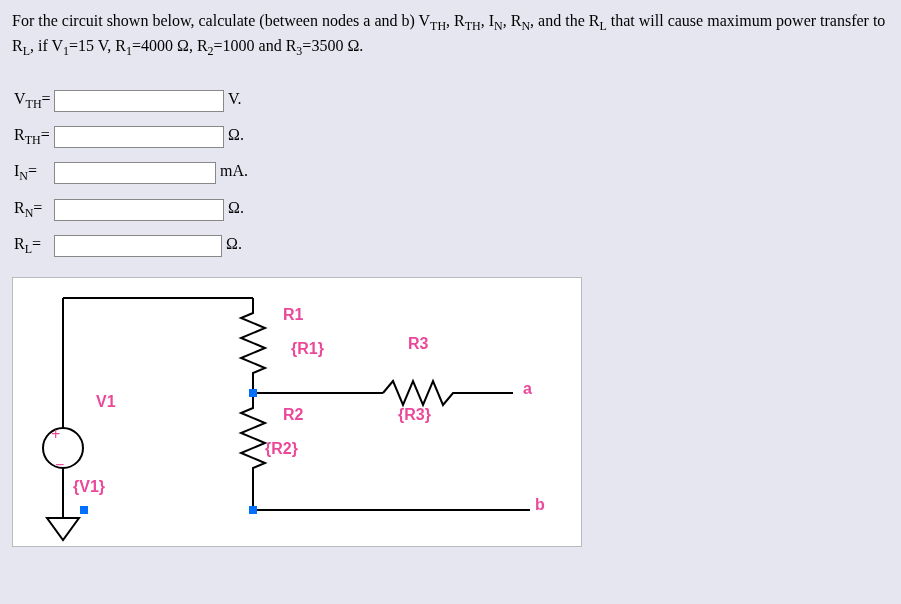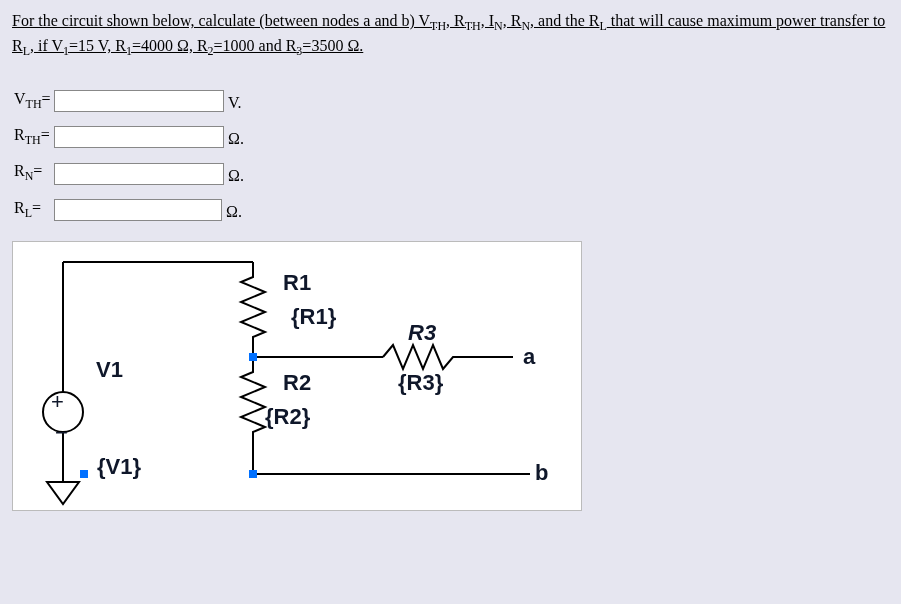--- a/index.html
+++ b/index.html
@@ -5,26 +5,26 @@
     * { box-sizing: border-box; margin: 0; padding: 0; }
     body {
       background: #e6e6f0;
       font-family: "Times New Roman", Times, serif;
       font-size: 16px;
       width: 901px;
       height: 604px;
       padding: 10px 12px;
       position: relative;
     }
-    .problem { margin-bottom: 20px; line-height: 1.4; text-decoration: underline; }
+    .problem { margin-bottom: 20px; line-height: 1.4; }
     .sub { font-size: 0.75em; vertical-align: sub; }
     .inputs { margin-top: 30px; }
     .input-row {
       display: flex;
-      align-items: flex-end;
+      align-items: flex-start;
       margin-bottom: 14px;
       padding-left: 2px;
     }
     .input-label {
       display: inline-block;
       min-width: 40px;
     }
     .input-field {
       height: 22px;
       border: 1px solid #888;
@@ -40,22 +40,22 @@
       border: 1px solid #bbb;
       width: 570px;
       height: 270px;
       position: relative;
     }
     .circuit svg { position: absolute; top: 0; left: 0; }
     .clabel {
       position: absolute;
       font-family: Arial, Helvetica, sans-serif;
       font-weight: bold;
-      font-size: 22px;
-      color: #0f172a;
+      font-size: 16px;
+      color: #ec4899;
     }
   </style>
 </head>
 <body>
 
 <div class="problem">
   <span>For the circuit shown below, calculate (between nodes a and b) V</span><span class="sub">TH</span><span>, R</span><span class="sub">TH</span><span>, I</span><span class="sub">N</span><span>, R</span><span class="sub">N</span><span>, and the R</span><span class="sub">L</span><span> that will cause maximum power transfer to R</span><span class="sub">L</span><span>, if V</span><span class="sub">1</span><span>=15 V,  R</span><span class="sub">1</span><span>=4000 Ω, R</span><span class="sub">2</span><span>=1000 and R</span><span class="sub">3</span><span>=3500 Ω.</span>
 </div>
 
 <div class="inputs">
@@ -65,20 +65,25 @@
     <input class="input-field" type="text" style="width: 170px;" value="">
     <span class="input-unit">V.</span>
   </div>
 
   <div class="input-row">
     <span class="input-label"><span>R</span><span class="sub">TH</span><span>=</span></span>
     <input class="input-field" type="text" style="width: 170px;" value="">
     <span class="input-unit">Ω.</span>
   </div>
 
+  <div class="input-row">
+    <span class="input-label"><span>I</span><span class="sub">N</span><span>=</span></span>
+    <input class="input-field" type="text" style="width: 162px;" value="">
+    <span class="input-unit">mA.</span>
+  </div>
 
   <div class="input-row">
     <span class="input-label"><span>R</span><span class="sub">N</span><span>=</span></span>
     <input class="input-field" type="text" style="width: 170px;" value="">
     <span class="input-unit">Ω.</span>
   </div>
 
   <div class="input-row">
     <span class="input-label"><span>R</span><span class="sub">L</span><span>=</span></span>
     <input class="input-field" type="text" style="width: 168px;" value="">
@@ -117,26 +122,26 @@
     </g>
 
     <rect x="236" y="111" width="8" height="8" fill="#0070ff"></rect>
     <rect x="236" y="228" width="8" height="8" fill="#0070ff"></rect>
     <rect x="67" y="228" width="8" height="8" fill="#0070ff"></rect>
   </svg>
 
   <span class="clabel" style="left:83px; top:115px;">V1</span>
   <span class="clabel" style="left:38px; top:147px; font-weight:normal;">+</span>
   <span class="clabel" style="left:42px; top:178px; font-weight:normal;">−</span>
-  <span class="clabel" style="left:84px; top:200px;margin-top:12px;">{V1}</span>
+  <span class="clabel" style="left:60px; top:200px;">{V1}</span>
 
   <span class="clabel" style="left:270px; top:28px;">R1</span>
   <span class="clabel" style="left:278px; top:62px;">{R1}</span>
 
   <span class="clabel" style="left:270px; top:128px;">R2</span>
   <span class="clabel" style="left:252px; top:162px;">{R2}</span>
 
-  <span class="clabel" style="left:395px; top:78px;font-style:italic;">R3</span>
+  <span class="clabel" style="left:395px; top:57px;">R3</span>
   <span class="clabel" style="left:385px; top:128px;">{R3}</span>
 
   <span class="clabel" style="left:510px; top:102px;">a</span>
   <span class="clabel" style="left:522px; top:218px;">b</span>
 </div>
 
 </body></html>

